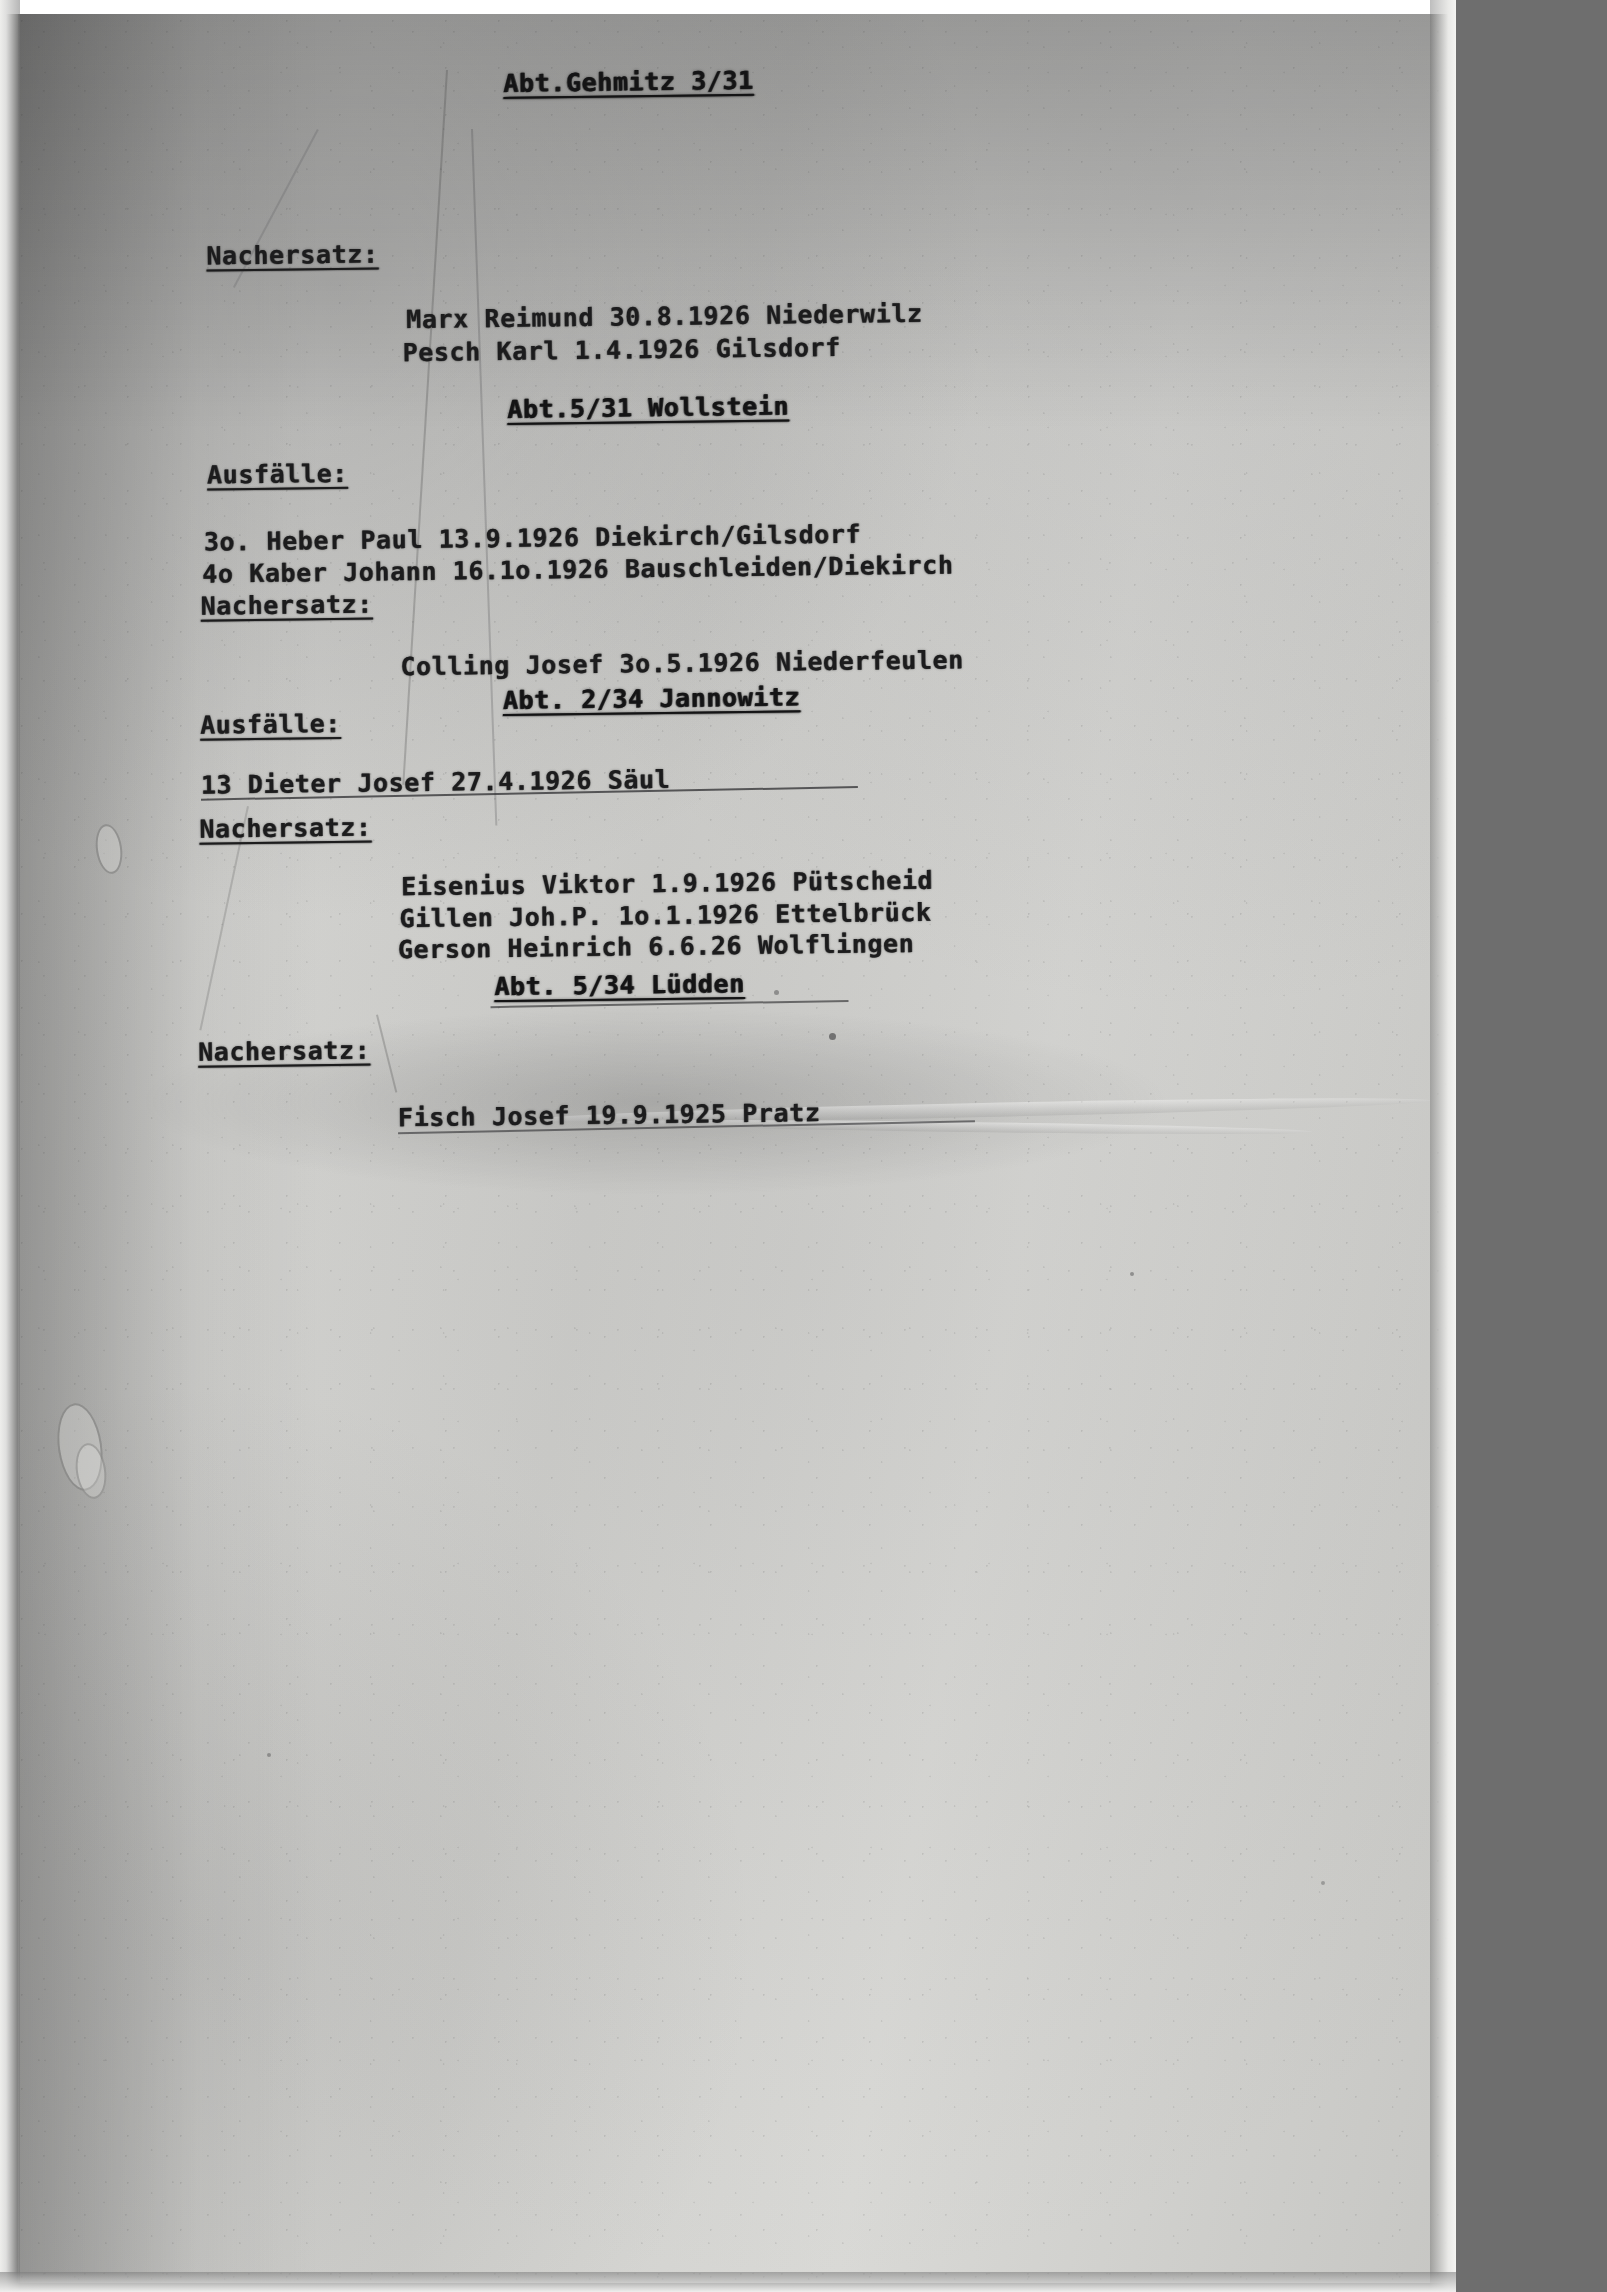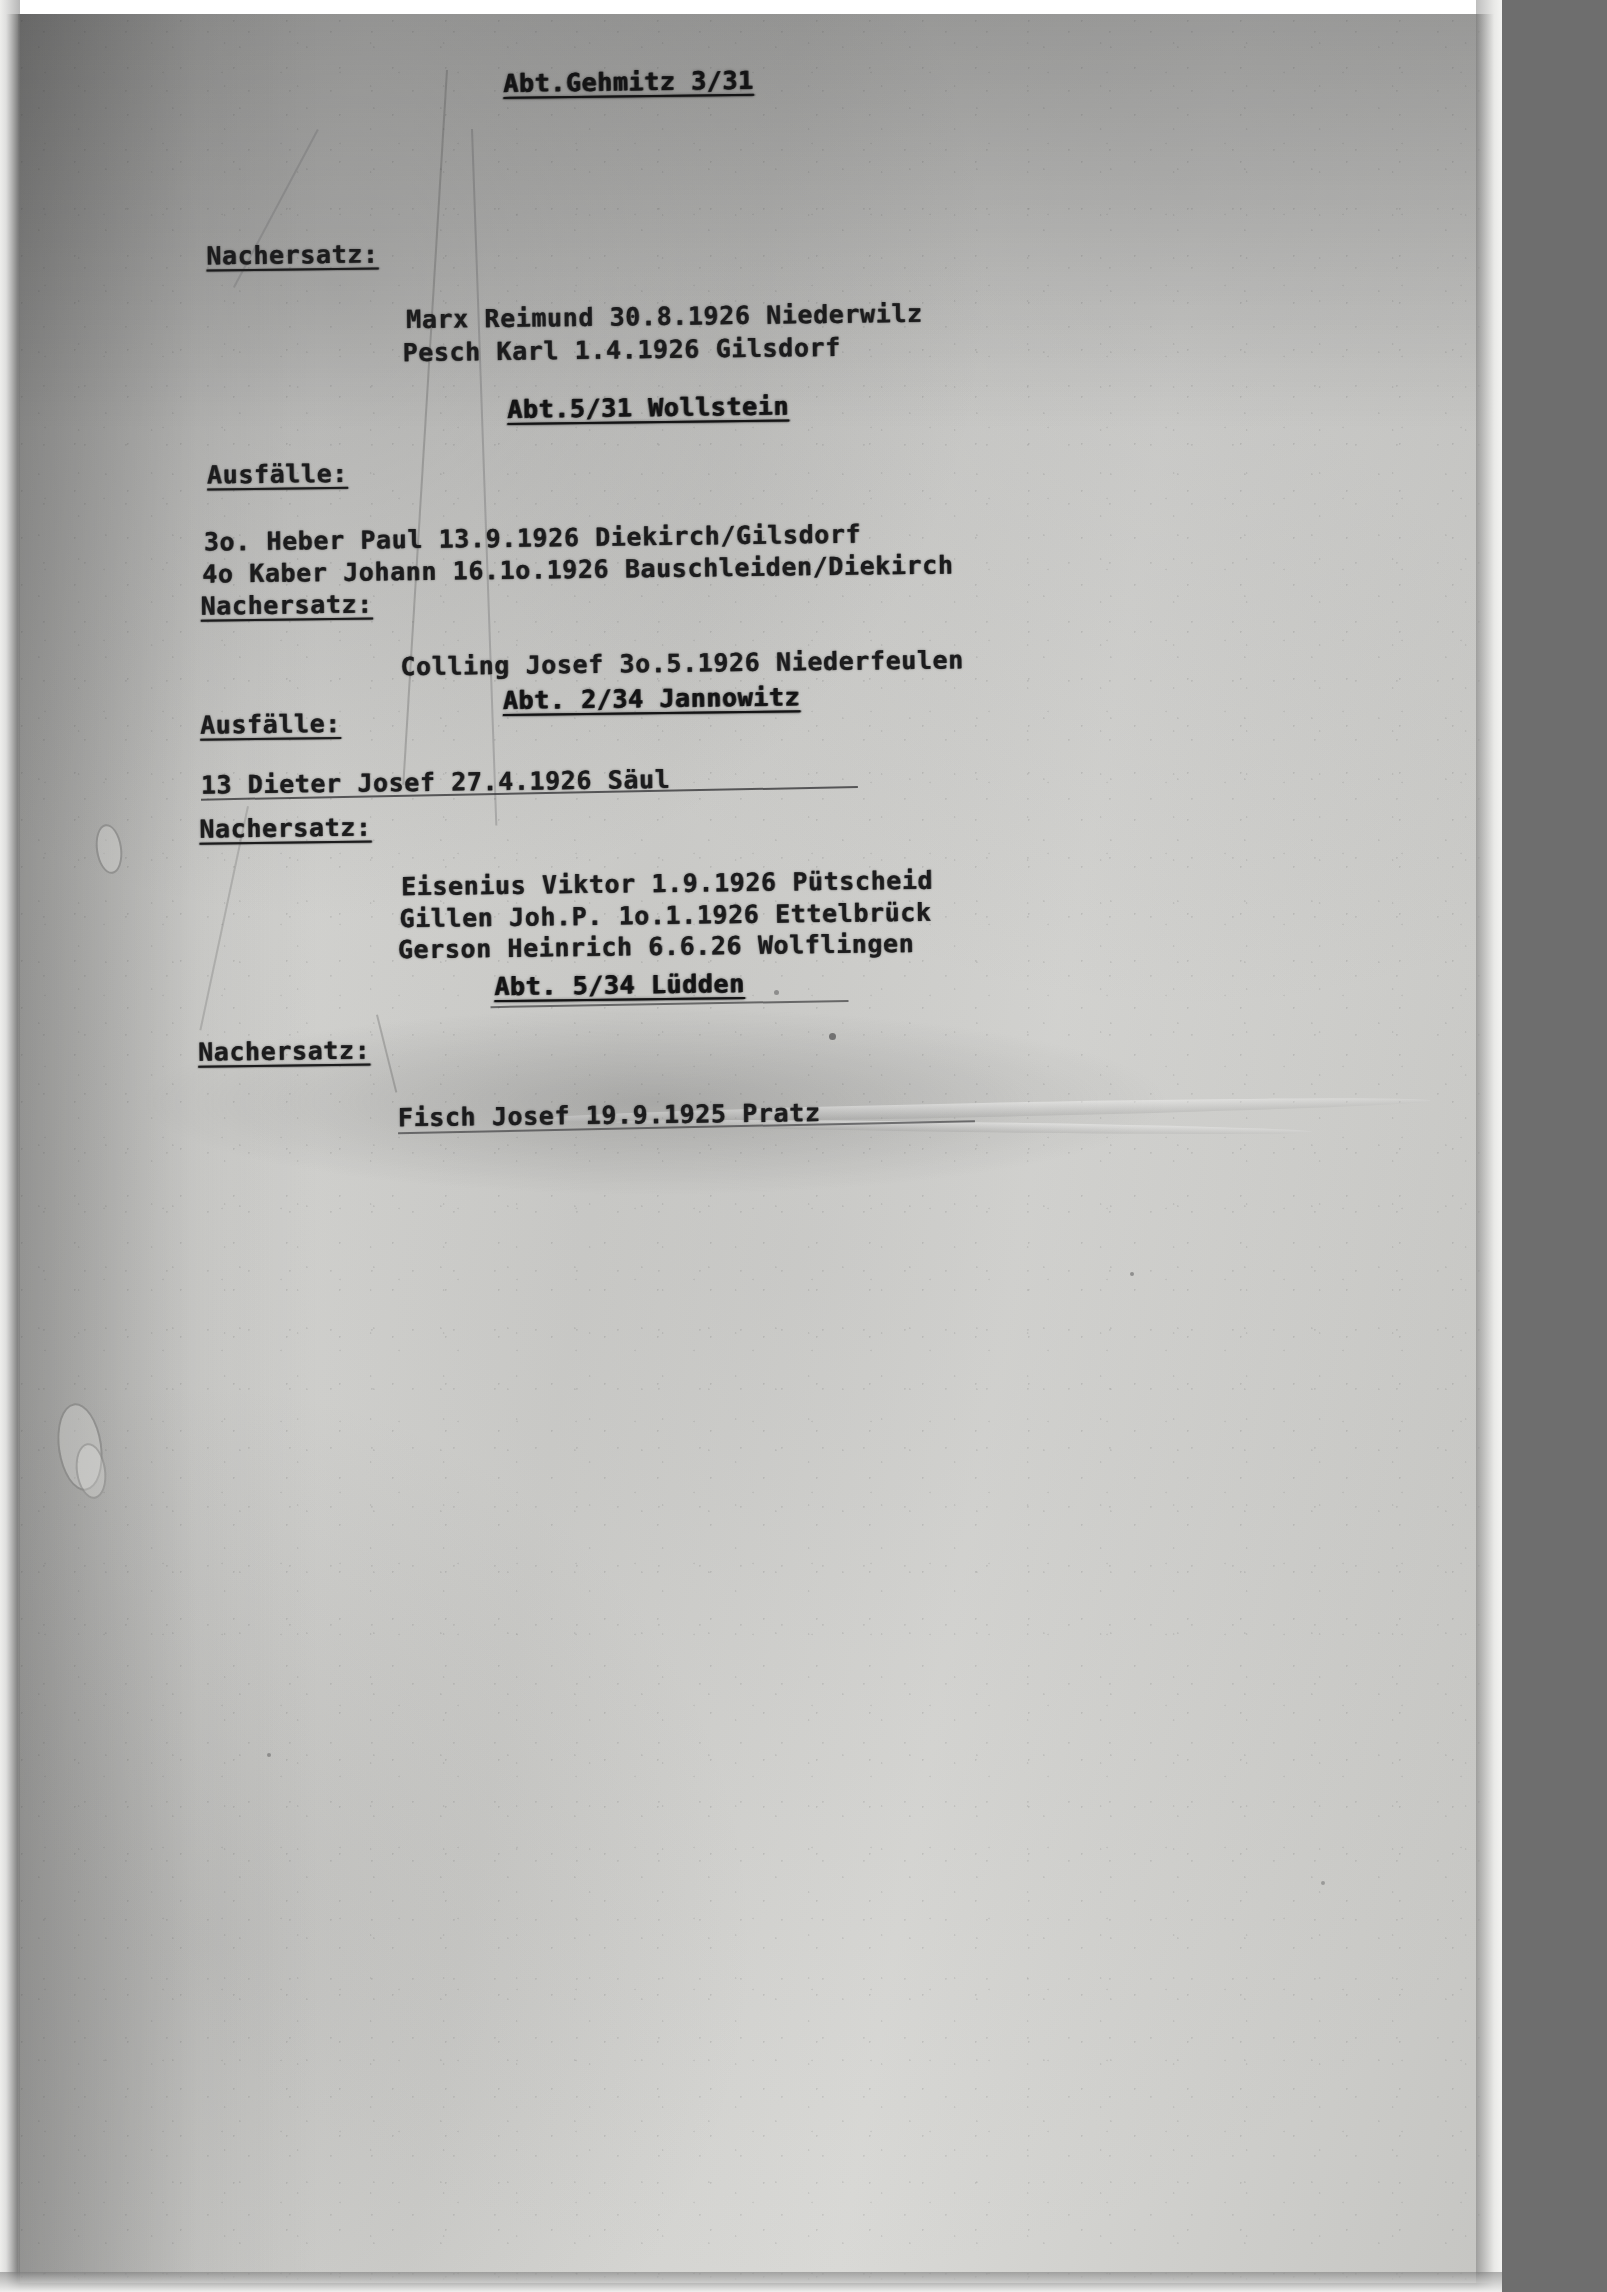--- a/index.html
+++ b/index.html
@@ -14,21 +14,20 @@
     font-family: "DejaVu Sans Mono", monospace;
   }
 
   
   #scan {
     position: relative;
     width: 1456px;
     height: 2292px;
     background: #8a8a88;
     overflow: hidden;
-    padding-left: 46px;
   }
 
   
   .sheet {
     position: absolute;
     left: 18px;
     top: 10px;
     width: 1564px;
     height: 2273px;
     background:

